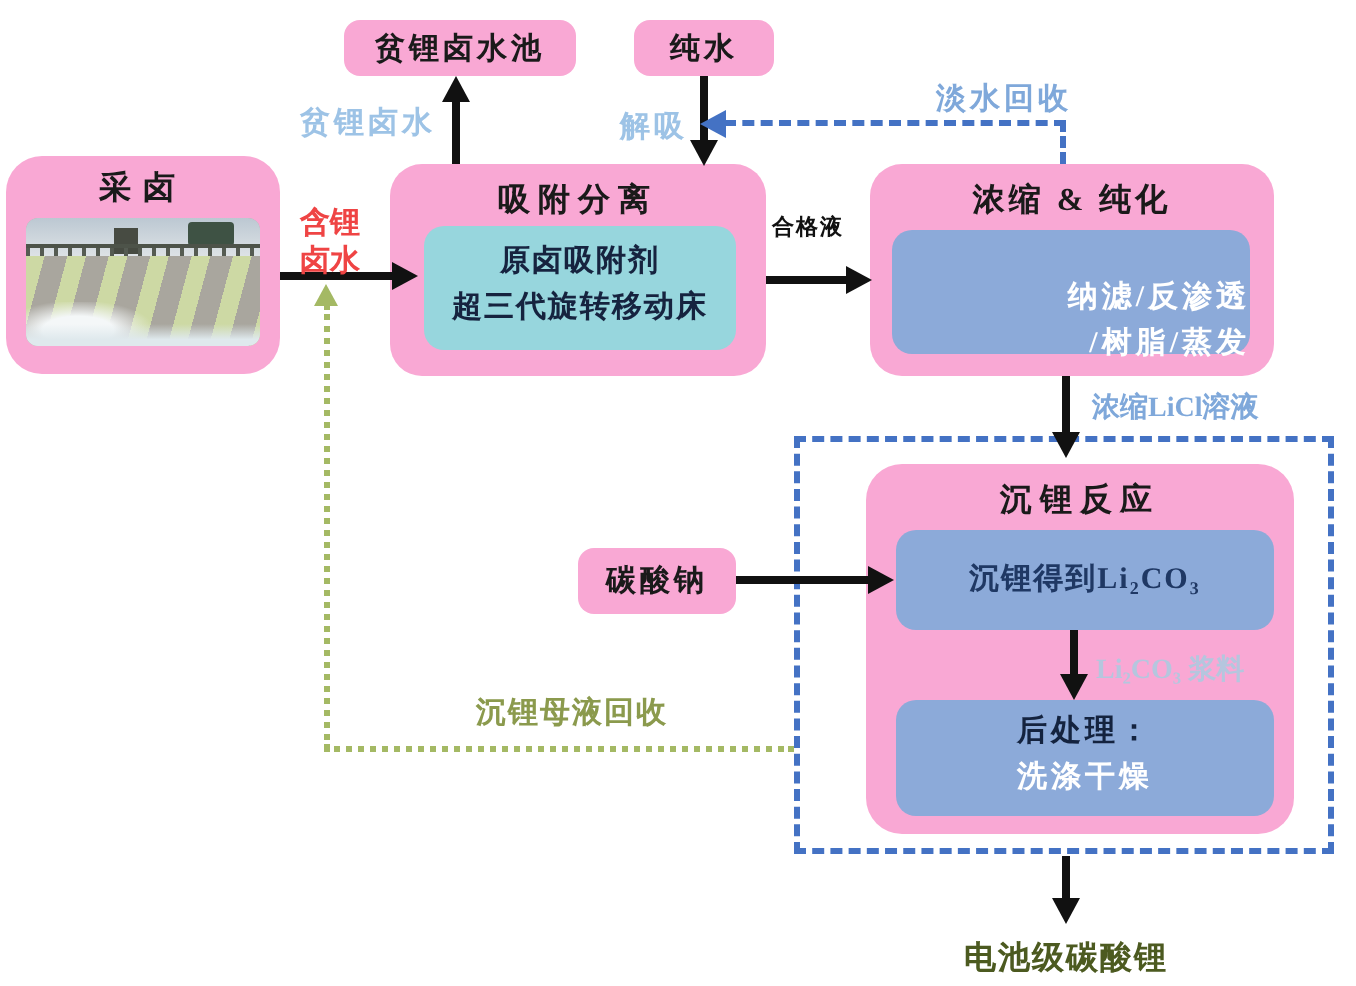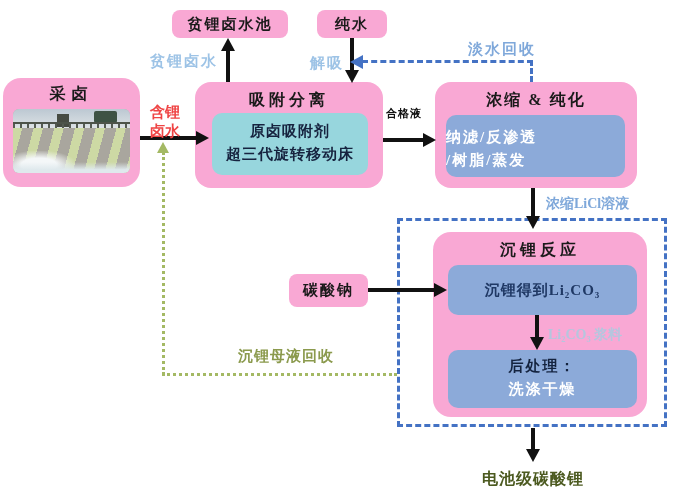--- a/index.html
+++ b/index.html
@@ -39,22 +39,22 @@
   #box-adsorption { left:195px; top:82px; width:188px; height:106px; border-radius:16px; }
   #box-adsorption .node-title { top:8px; letter-spacing:4px; }
   #unit-adsorbent { position:absolute; left:17px; top:31px; width:156px; height:62px;
     background:#97d6dd; border-radius:10px; color:#16233f; text-align:center;
     font-size:15px; line-height:1.5; padding-top:7px; letter-spacing:1px; }
 
   
   #box-concentration { left:435px; top:82px; width:202px; height:106px; border-radius:16px; }
   #box-concentration .node-title { top:8px; letter-spacing:2px; }
   #unit-membrane { position:absolute; left:11px; top:33px; width:179px; height:62px;
-    background:#8caad9; border-radius:10px; color:#ffffff; text-align:left;
-    font-size:15px; line-height:1.5; padding-top:11px; letter-spacing:2px; }
+    background:#8caad9; border-radius:10px; color:#ffffff; text-align:right;
+    font-size:15px; line-height:1.5; padding-top:23px; letter-spacing:2px; }
 
   
   #dashed-box { position:absolute; left:397px; top:218px; width:270px; height:209px;
     border:3px dashed #4472c4; background:transparent; }
   #box-precipitation { left:433px; top:232px; width:214px; height:185px; border-radius:18px; }
   #box-precipitation .node-title { top:8px; letter-spacing:4px; }
   #unit-step1 { position:absolute; left:15px; top:33px; width:189px; height:50px;
     background:#8caad9; border-radius:10px; color:#1f3864; text-align:center;
     font-size:15px; line-height:50px; letter-spacing:1px; }
   #unit-step2 { position:absolute; left:15px; top:118px; width:189px; height:58px;

